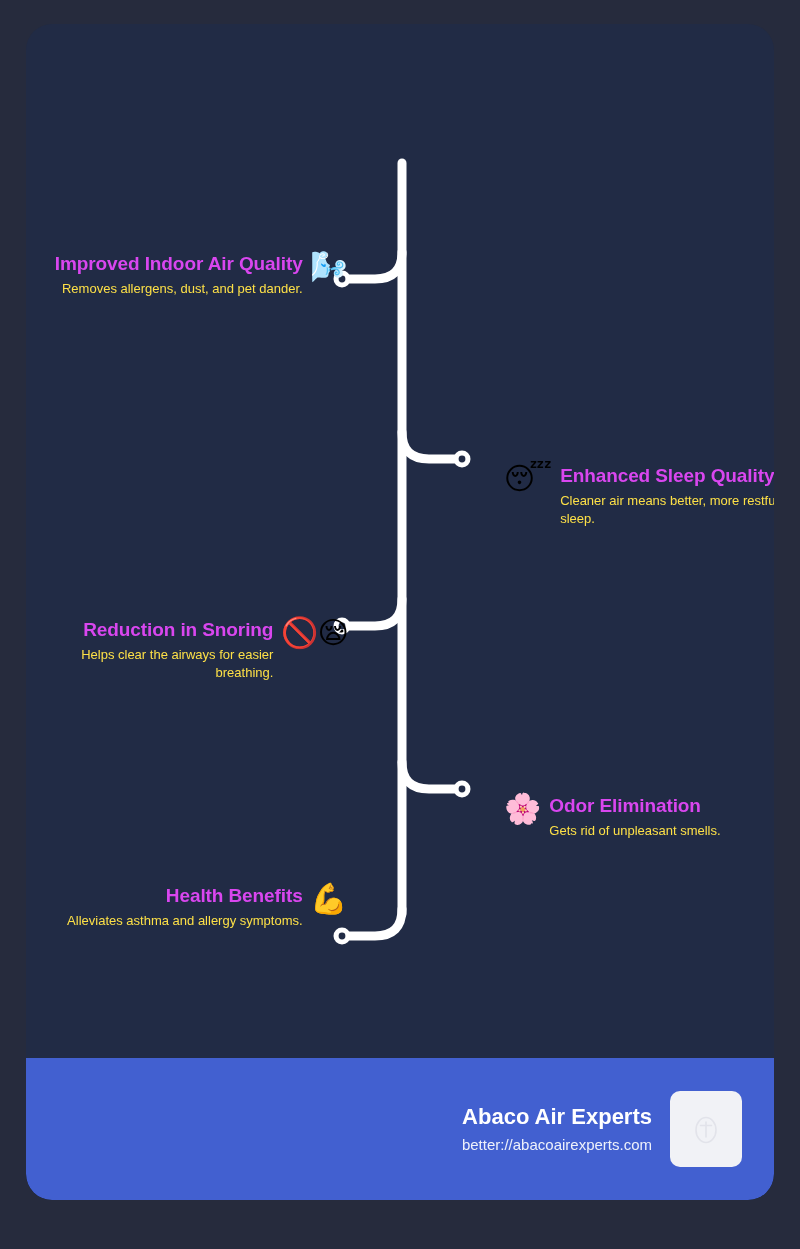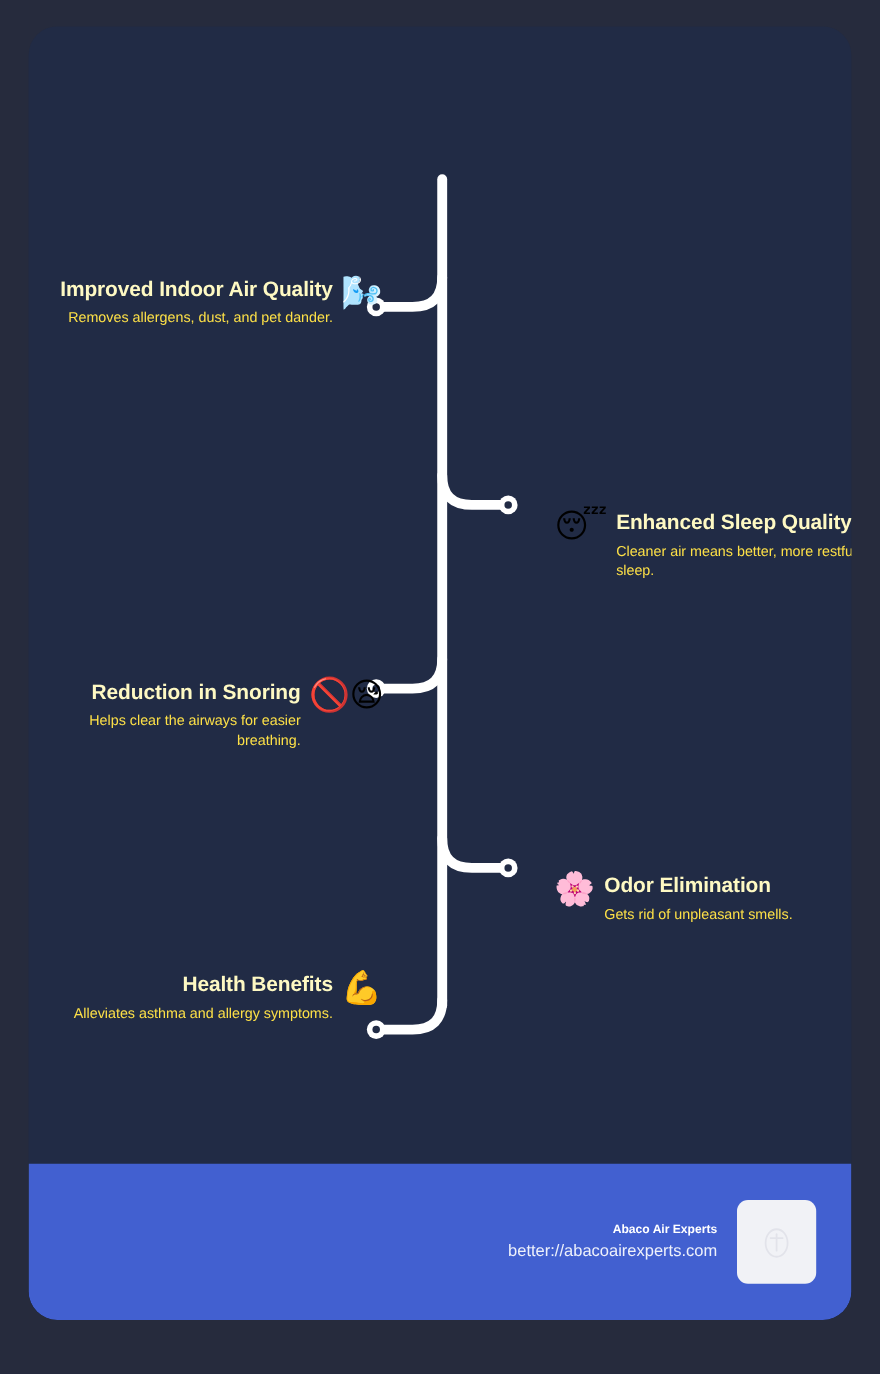--- a/index.html
+++ b/index.html
@@ -87,21 +87,21 @@
     letter-spacing: -1px;
   }
   .item-text {
     flex: 1 1 auto;
     min-width: 0;
   }
   .item.left .item-text { text-align: right; }
   .item.right .item-text { text-align: left; }
 
   .item-title {
-    color: #fef9c3;
+    color: #d946ef;
     font-size: 19px;
     font-weight: bold;
     line-height: 1.28;
     margin: 0;
     letter-spacing: -0.1px;
   }
   .item-desc {
     color: #fde047;
     font-size: 13px;
     font-weight: normal;
@@ -133,21 +133,21 @@
     justify-content: flex-end;
     padding-right: 32px;
     box-sizing: border-box;
     gap: 18px;
   }
   .footer-text {
     text-align: right;
   }
   .footer-brand {
     color: #ffffff;
-    font-size: 11px;
+    font-size: 22px;
     font-weight: bold;
     margin: 0;
     line-height: 1.3;
   }
   .footer-url {
     color: #eef1fb;
     font-size: 15px;
     font-weight: normal;
     margin: 3px 0 0 0;
     line-height: 1.3;

